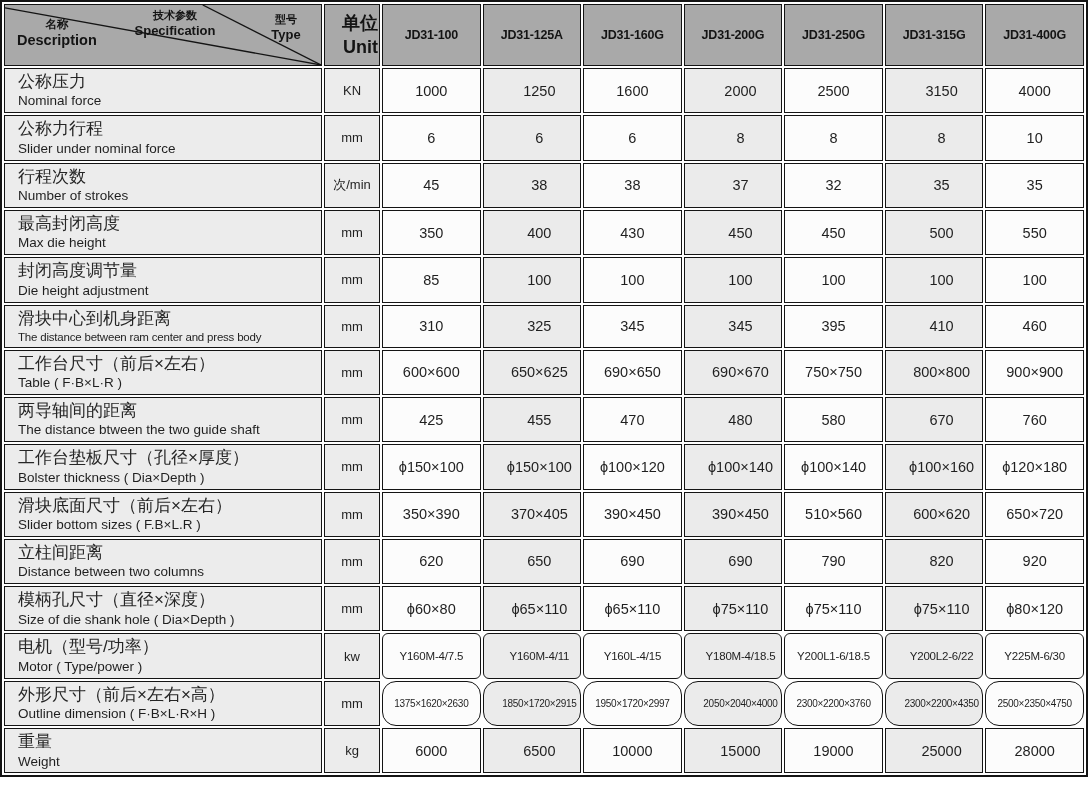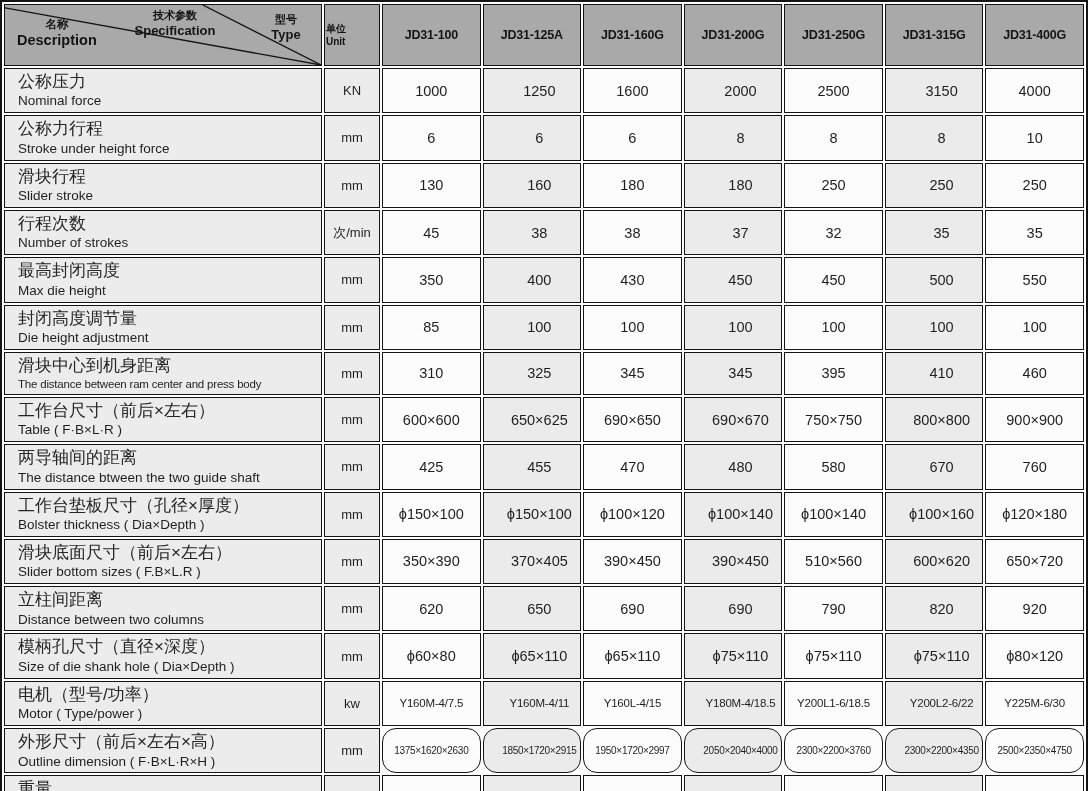--- a/index.html
+++ b/index.html
@@ -6,21 +6,21 @@
   body { font-family:"Liberation Sans","DejaVu Sans",sans-serif; color:#1f1f1f; }
   .page { width:1090px; height:791px; box-sizing:border-box; background:#fff; overflow:hidden; }
 
   table.spec { border-collapse:separate; border-spacing:2px; table-layout:fixed;
                width:1088px; background:#ffffff; border:2px solid #141414; margin:0; }
   th,td { border:1px solid #141414; box-sizing:border-box; overflow:hidden; }
 
   
   thead th { background:#a9a9a9; height:62px; font-weight:bold; color:#141414; vertical-align:middle; }
   th.model-h { font-size:12.5px; text-align:center; letter-spacing:-0.2px; }
-  th.unit-h  { font-size:10px; text-align:left; line-height:1.35; }
+  th.unit-h  { font-size:18px; text-align:right; line-height:1.35; }
 
   
   th.corner { position:relative; padding:8px;margin-top:24px; }
   .corner svg { position:absolute; left:0; top:0; width:100%; height:100%; display:block; }
   .corner .blk { position:absolute; line-height:1.25; text-align:center; }
   .corner .zh-s { font-size:11px; display:block; }
   .corner .en-s { font-size:13px; display:block; }
   .c-spec { top:4px; left:84px; width:172px; }
   .c-type { top:8px; right:3px; width:64px; }
   .c-desc { left:12px; bottom:16px; text-align:left; }
@@ -30,21 +30,21 @@
   
   tbody td { height:43px; vertical-align:middle; }
   td.lbl  { background:#ececec; text-align:left; padding:2px 6px 2px 13px; }
   td.lbl .zh { font-size:17px; line-height:1.32; color:#262626; }
   td.lbl .en { font-size:13.5px; line-height:1.25; color:#1f1f1f; }
   td.lbl .en.small { font-size:11.5px; letter-spacing:-0.2px; }
   td.unit { background:#ececec; text-align:center; font-size:13px; }
   td.val  { text-align:center; font-size:14.5px; }
   td.val.odd  { background:#fcfcfc; }
   td.val.even { background:#ebebeb;padding-left:16px; }
-  td.val.sm { font-size:11.5px; letter-spacing:-0.2px; }
+  td.val.sm { font-size:11.5px; letter-spacing:-0.2px;border-radius:6px; }
   td.val.xs { font-size:10px; letter-spacing:-0.3px;border-radius:14px; }
 </style>
 </head>
 <body>
 
 <div class="page">
   <table class="spec">
     <colgroup>
       <col style="width:318px">
       <col style="width:56px">
@@ -94,44 +94,30 @@
           <td class="val even">1250</td>
           <td class="val odd">1600</td>
           <td class="val even">2000</td>
           <td class="val odd">2500</td>
           <td class="val even">3150</td>
           <td class="val odd">4000</td>
         </tr>
         <tr>
           <td class="lbl">
             <div class="zh">公称力行程</div>
-            <div class="en">Stroke under height force</div>
+            <div class="en">Slider under nominal force</div>
           </td>
           <td class="unit">mm</td>
           <td class="val odd">6</td>
           <td class="val even">6</td>
           <td class="val odd">6</td>
           <td class="val even">8</td>
           <td class="val odd">8</td>
           <td class="val even">8</td>
           <td class="val odd">10</td>
-        </tr>
-        <tr>
-          <td class="lbl">
-            <div class="zh">滑块行程</div>
-            <div class="en">Slider stroke</div>
-          </td>
-          <td class="unit">mm</td>
-          <td class="val odd">130</td>
-          <td class="val even">160</td>
-          <td class="val odd">180</td>
-          <td class="val even">180</td>
-          <td class="val odd">250</td>
-          <td class="val even">250</td>
-          <td class="val odd">250</td>
         </tr>
         <tr>
           <td class="lbl">
             <div class="zh">行程次数</div>
             <div class="en">Number of strokes</div>
           </td>
           <td class="unit">次/min</td>
           <td class="val odd">45</td>
           <td class="val even">38</td>
           <td class="val odd">38</td>

